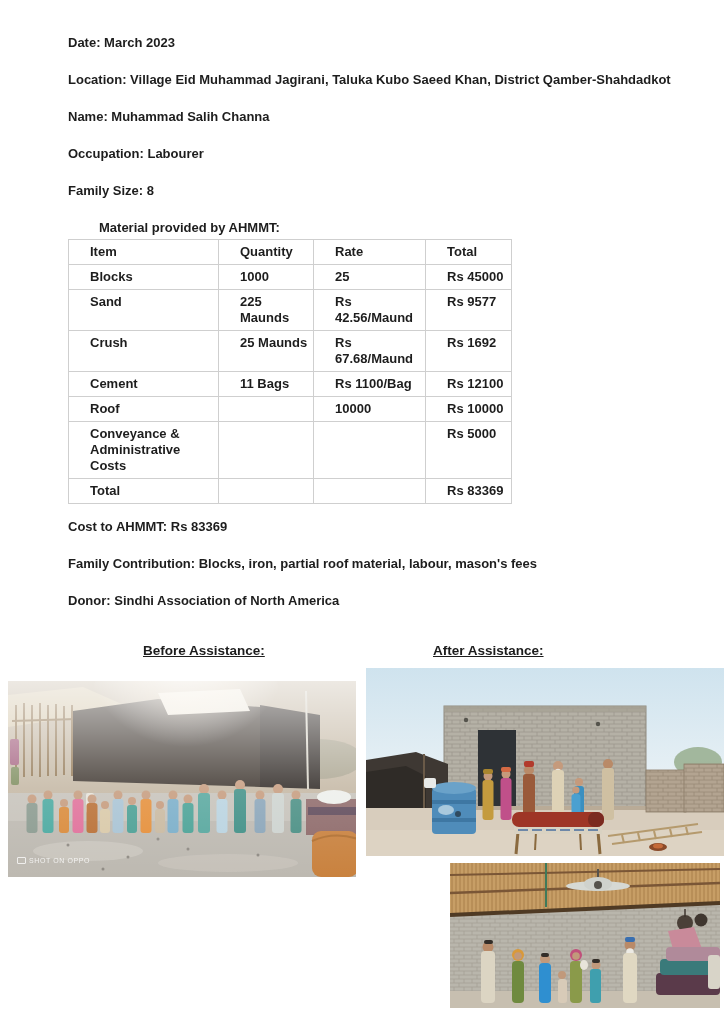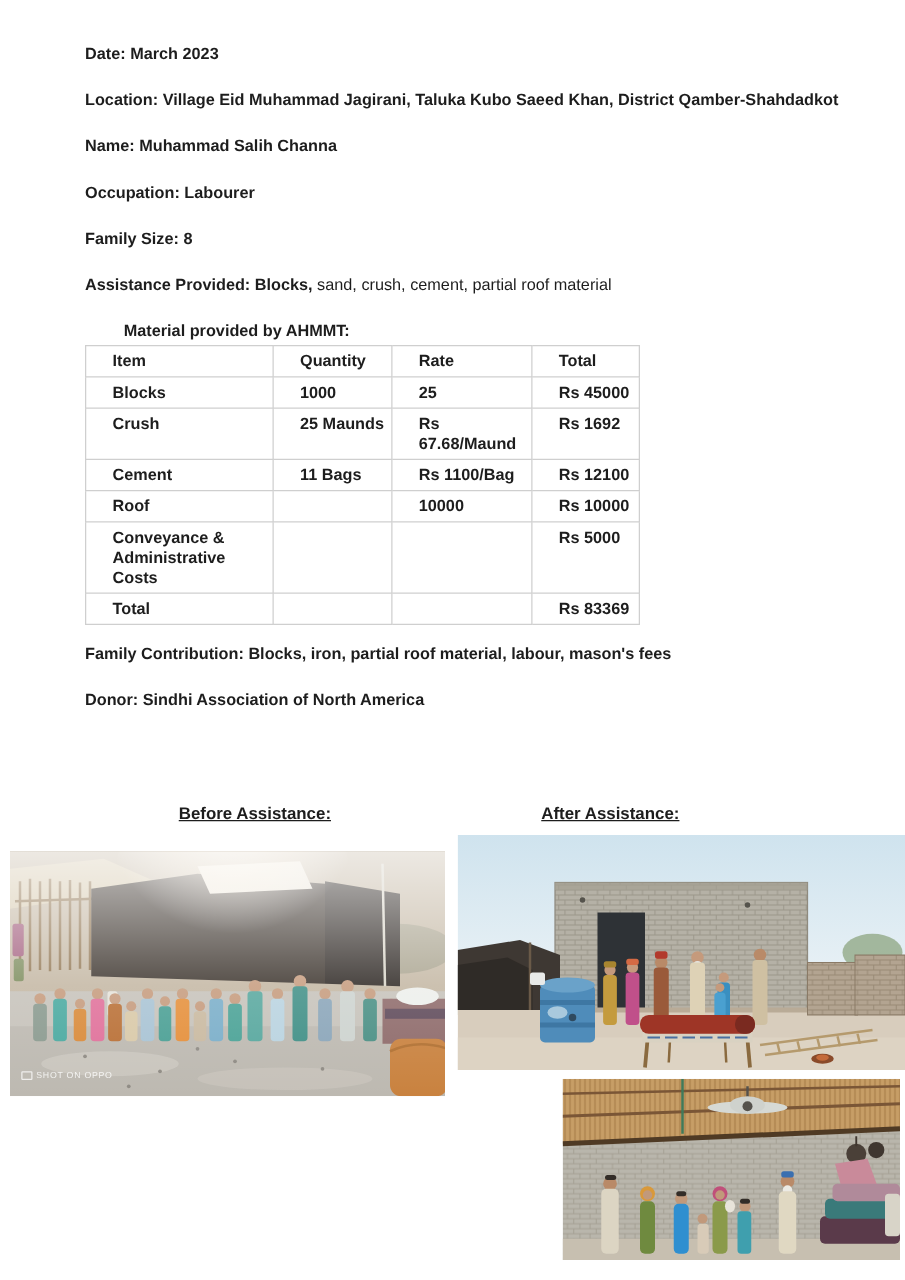--- a/index.html
+++ b/index.html
@@ -36,21 +36,20 @@
 <body>
 
 <div class="page">
 
   <div class="content">
     <p class="line"><span>Date: March 2023</span><span class="reg"></span></p>
     <p class="line"><span>Location: Village Eid Muhammad Jagirani, Taluka Kubo Saeed Khan, District Qamber-Shahdadkot</span><span class="reg"></span></p>
     <p class="line"><span>Name: Muhammad Salih Channa</span><span class="reg"></span></p>
     <p class="line"><span>Occupation: Labourer</span><span class="reg"></span></p>
     <p class="line"><span>Family Size: 8</span><span class="reg"></span></p>
-    <p class="line"><span>Assistance Provided: Blocks,</span><span class="reg"> sand, crush, cement, partial roof material</span></p>
     <p class="line material"><span>Material provided by AHMMT:</span><span class="reg"></span></p>
 
     <table class="materials">
       <colgroup>
           <col class="c1">
           <col class="c2">
           <col class="c3">
           <col class="c4">
         </colgroup>
       <thead>
@@ -62,20 +61,26 @@
         </tr>
       </thead>
       <tbody>
         <tr>
           <td>Blocks</td>
             <td>1000</td>
             <td>25</td>
             <td>Rs 45000</td>
         </tr>
         <tr>
+          <td>Sand</td>
+            <td>225 Maunds</td>
+            <td>Rs 42.56/Maund</td>
+            <td>Rs 9577</td>
+        </tr>
+        <tr>
           <td>Crush</td>
             <td>25 Maunds</td>
             <td>Rs 67.68/Maund</td>
             <td>Rs 1692</td>
         </tr>
         <tr>
           <td>Cement</td>
             <td>11 Bags</td>
             <td>Rs 1100/Bag</td>
             <td>Rs 12100</td>
@@ -94,20 +99,21 @@
         </tr>
         <tr>
           <td>Total</td>
             <td></td>
             <td></td>
             <td>Rs 83369</td>
         </tr>
       </tbody>
     </table>
 
+    <p class="line"><span>Cost to AHMMT: Rs 83369</span><span class="reg"></span></p>
     <p class="line"><span>Family Contribution: Blocks, iron, partial roof material, labour, mason's fees</span><span class="reg"></span></p>
     <p class="line"><span>Donor: Sindhi Association of North America</span><span class="reg"></span></p>
   </div>
 
   <span class="photo-heading ph-before">Before Assistance:</span>
   <span class="photo-heading ph-after">After Assistance:</span>
 
   <div class="photo photo-before">
     <svg viewBox="0 0 348 196" preserveAspectRatio="none">
       <defs>

